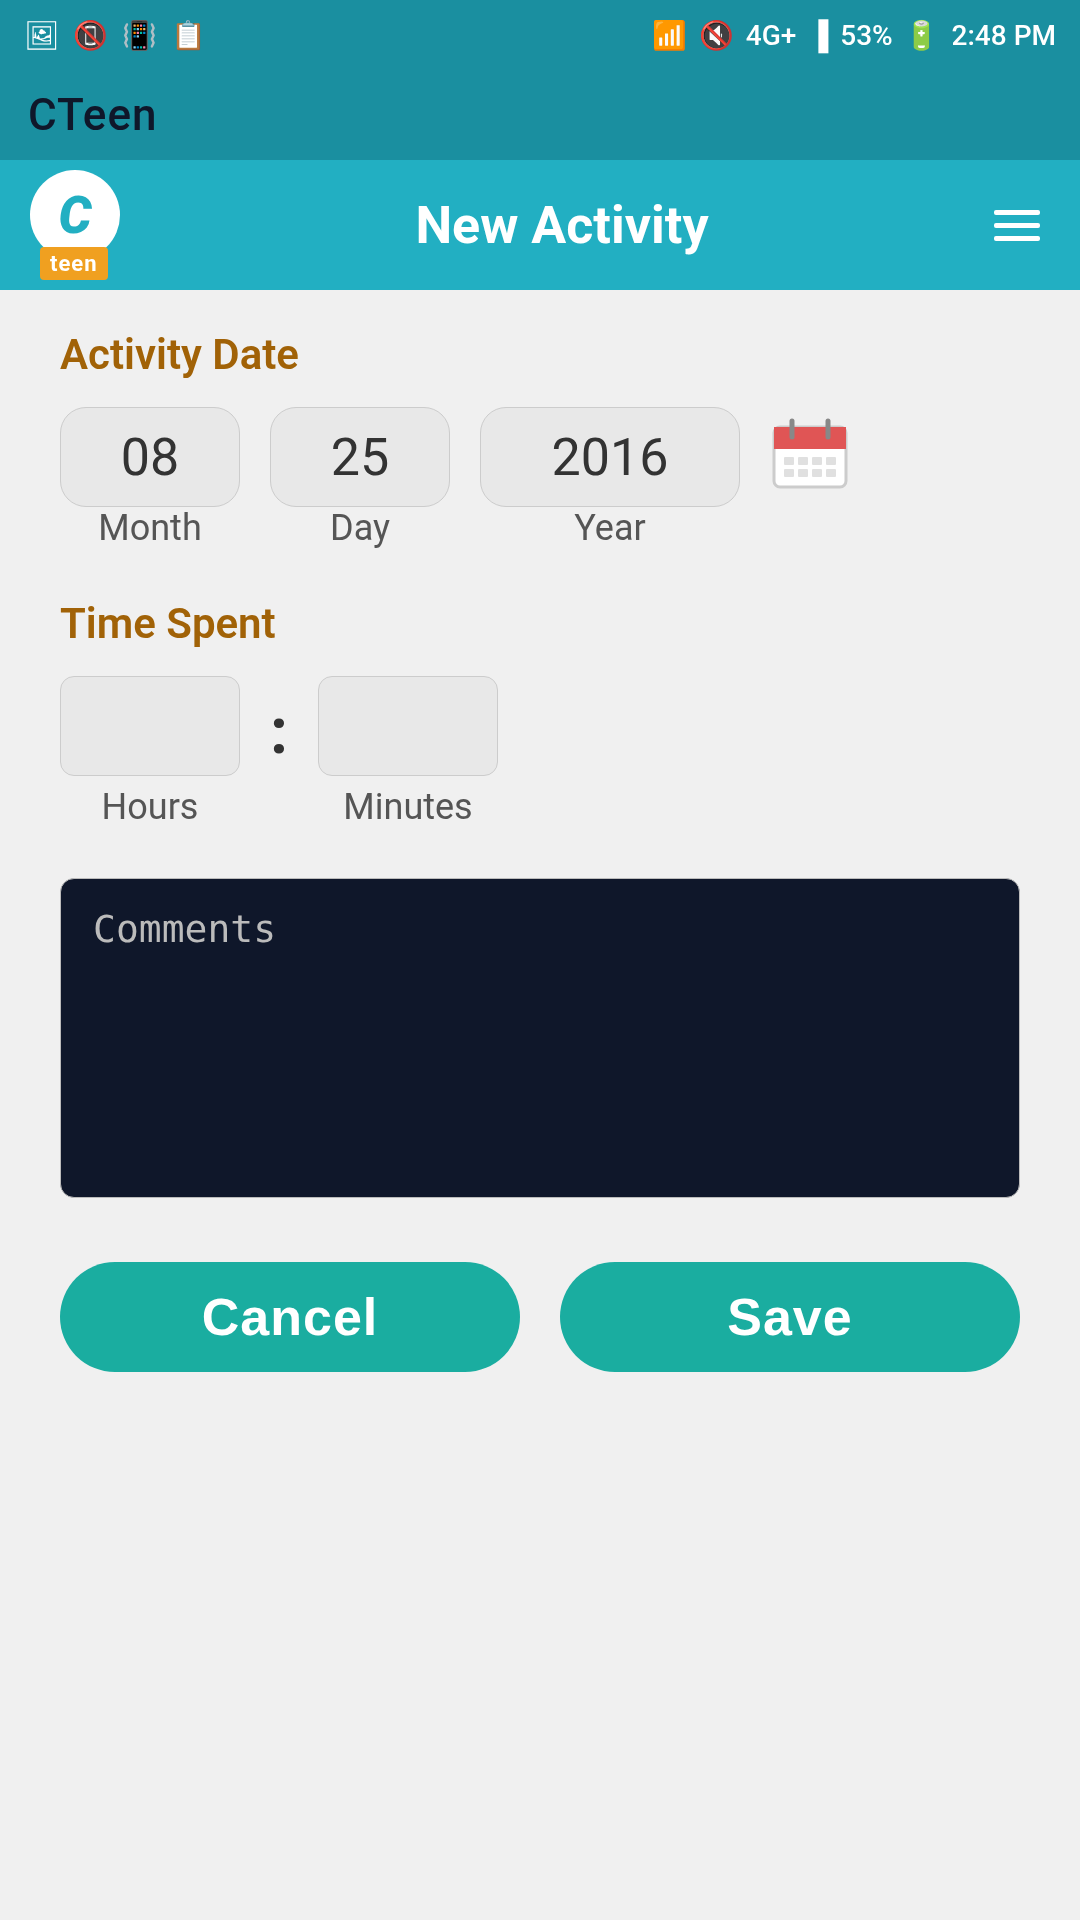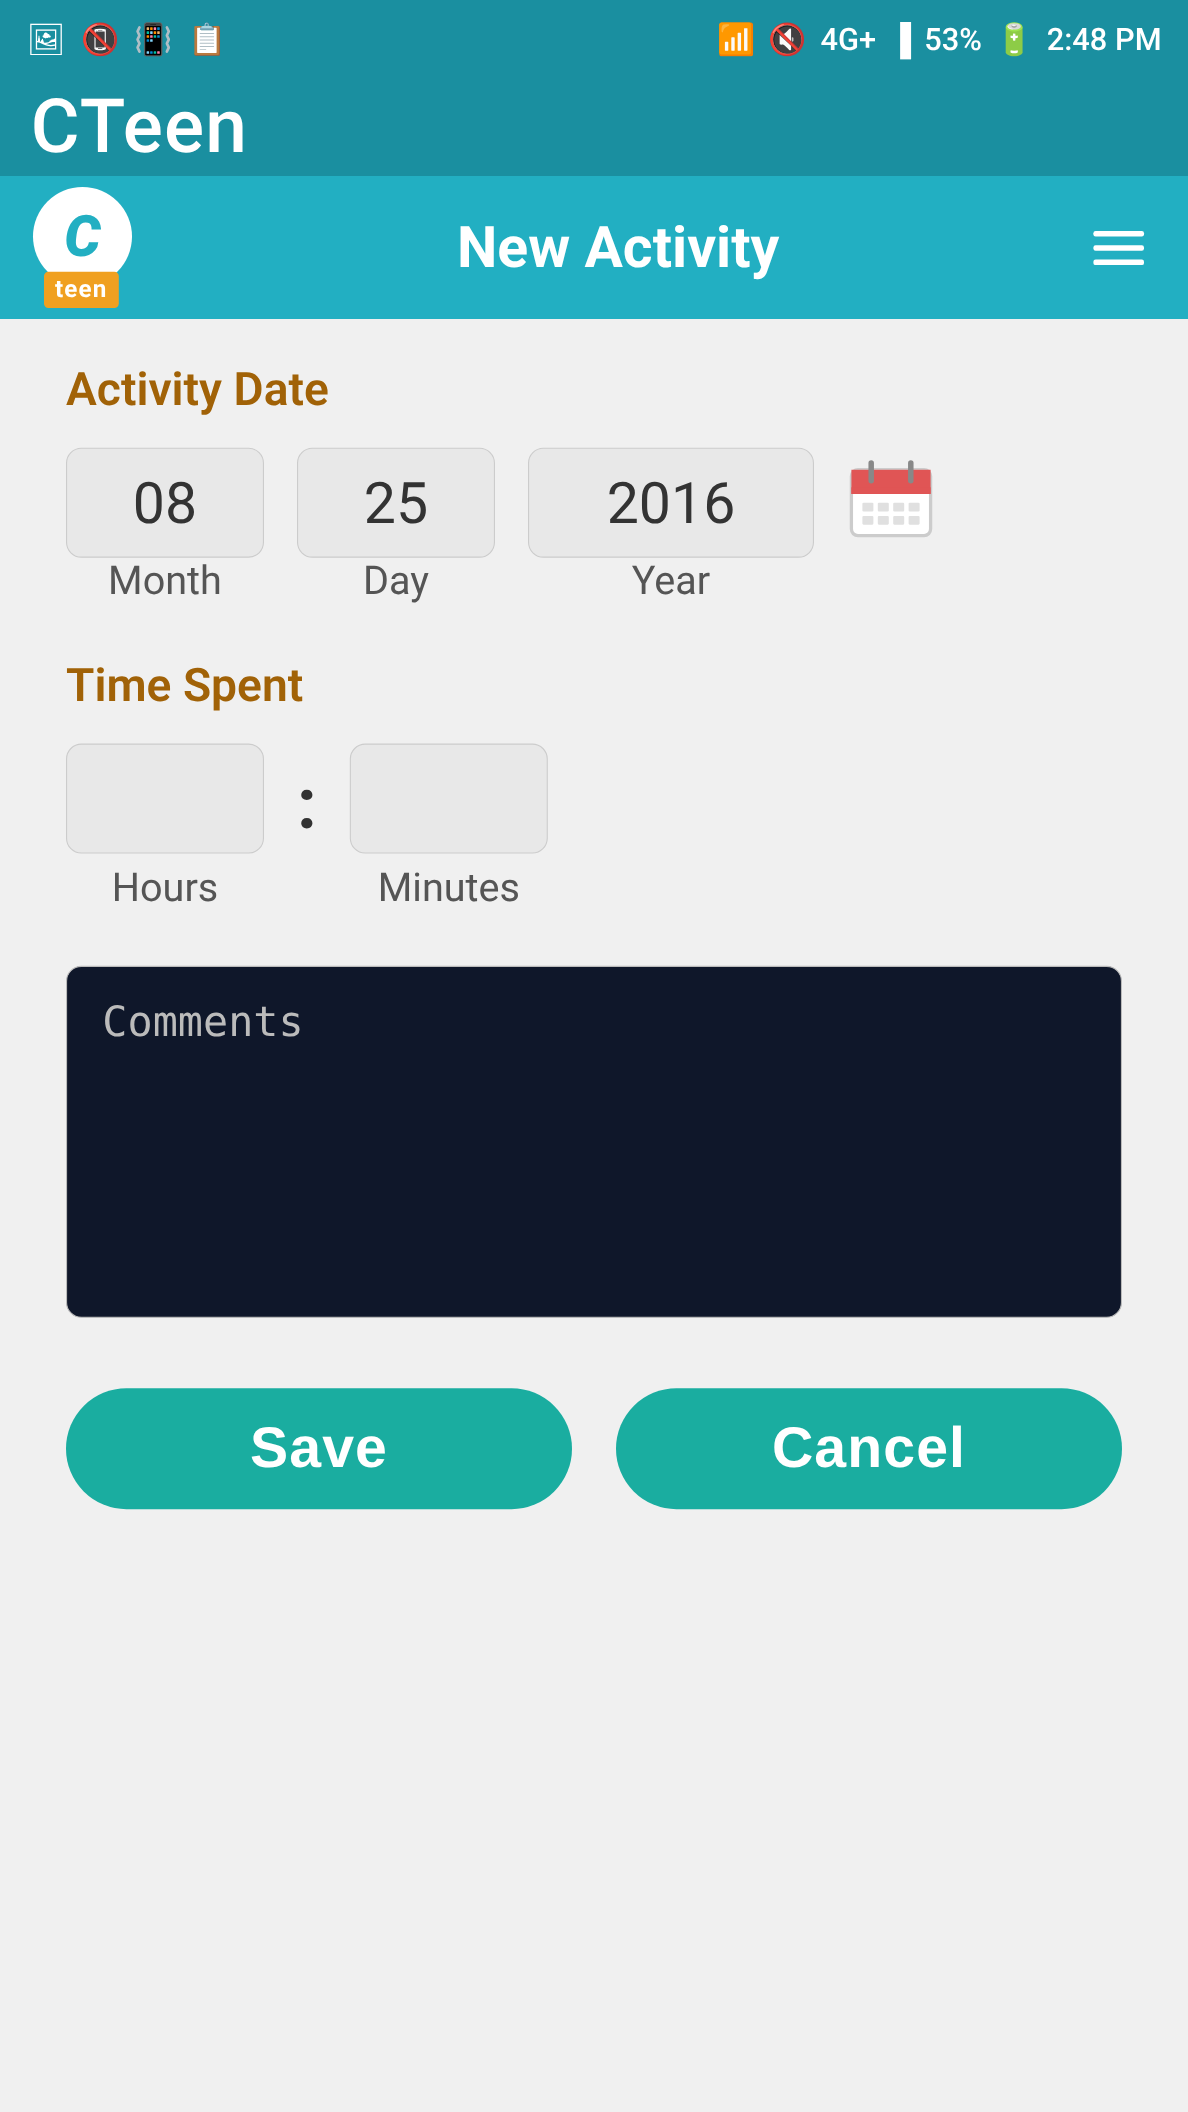--- a/index.html
+++ b/index.html
@@ -52,22 +52,22 @@
     .app-bar {
       width: 100%;
       height: 90px;
       background: #1a8fa0;
       display: flex;
       align-items: center;
       padding: 0 28px;
     }
 
     .app-bar-title {
-      color: #ffffff;
-      font-size: 68px;
+      color: #0f172a;
+      font-size: 44px;
       font-weight: 500;
       letter-spacing: 1px;
       text-align: right;
     }
 
     
     .header {
       width: 100%;
       height: 130px;
       background: #22afc2;
@@ -194,21 +194,21 @@
     }
 
     .date-field {
       display: flex;
       flex-direction: column;
       align-items: center;
     }
 
     .date-input-box {
       background: #e8e8e8;
-      border-radius: 14px;
+      border-radius: 26px;
       border: 1px solid #ccc;
       height: 100px;
       display: flex;
       align-items: center;
       justify-content: center;
       font-size: 52px;
       font-weight: 400;
       color: #333;
       cursor: pointer;
     }
@@ -438,17 +438,17 @@
         <span class="time-field-label">Minutes</span>
       </div>
     </div>
   </div>
 
   <div class="comments-section">
     <textarea class="comments-textarea" placeholder="Comments" style=""></textarea>
   </div>
 
   <div class="buttons-row">
+    <button class="btn">Cancel</button>
     <button class="btn">Save</button>
-    <button class="btn">Cancel</button>
   </div>
 
 </div>
 
 </body></html>

